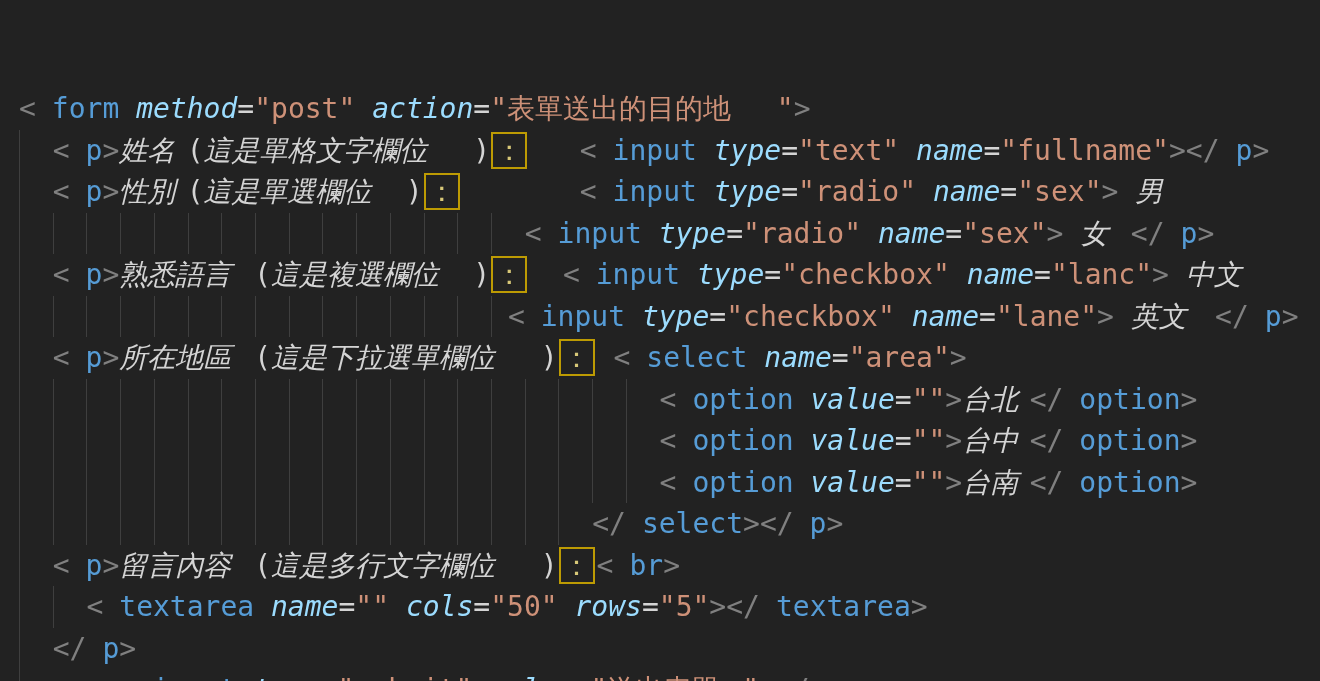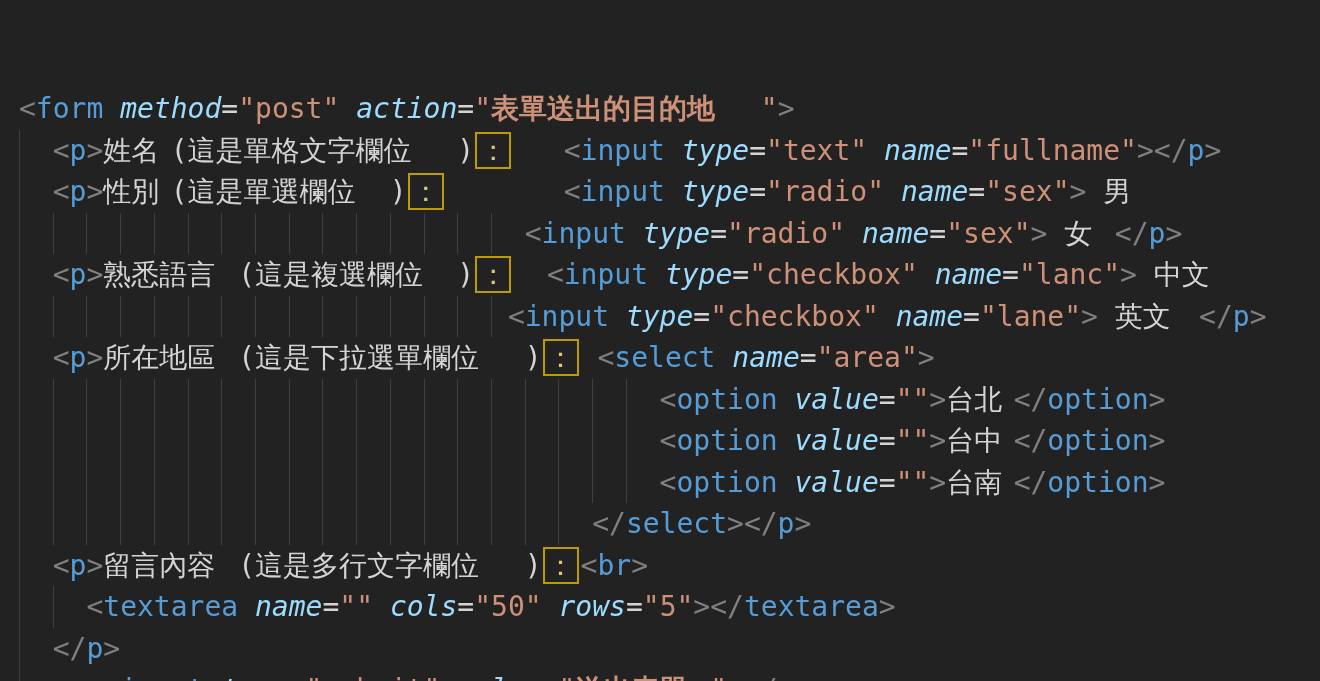--- a/index.html
+++ b/index.html
@@ -23,27 +23,27 @@
     background: var(--background);
     font-family: "DejaVu Sans Mono", "Liberation Mono", monospace;
     font-size: 28px;
     line-height: 41.5px;
     white-space: pre;
     padding: 5px 0 0 19px;
     color: var(--fg);
   }
   .line { height: 41.5px; }
   .b  { color: var(--punct); }
-  .t  { color: var(--tag); }
+  .t  { color: var(--tag); margin-left: 16px; }
   .a  { color: var(--attr); font-style: italic; }
   .eq { color: var(--fg); }
   .s  { color: var(--string); }
   .x  { color: var(--fg); }
-  .k  { color: var(--fg); }
-  .ks { color: var(--string); font-weight: bold; }
+  .k  { color: var(--fg); font-style: italic; }
+  .ks { color: var(--string); }
   .k, .ks {
     display: inline-block;
     vertical-align: baseline;
     overflow: visible;
   }
   .sp { color: var(--fg); }
   .ws {
     display: inline-block;
     height: 41.5px;
     vertical-align: top;

